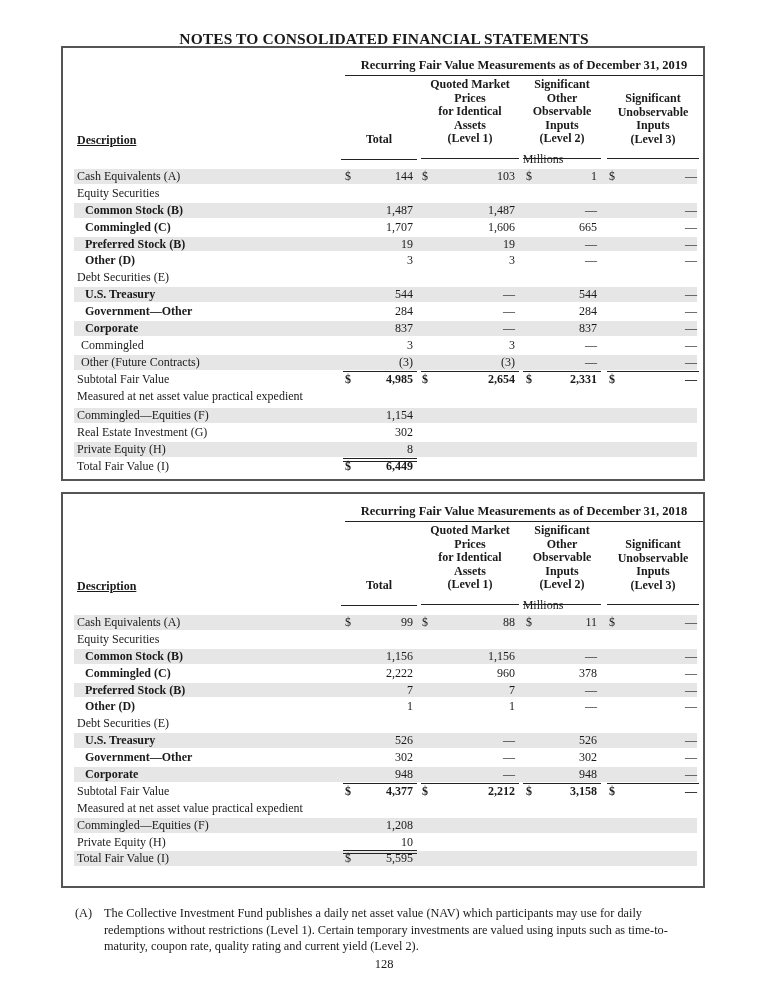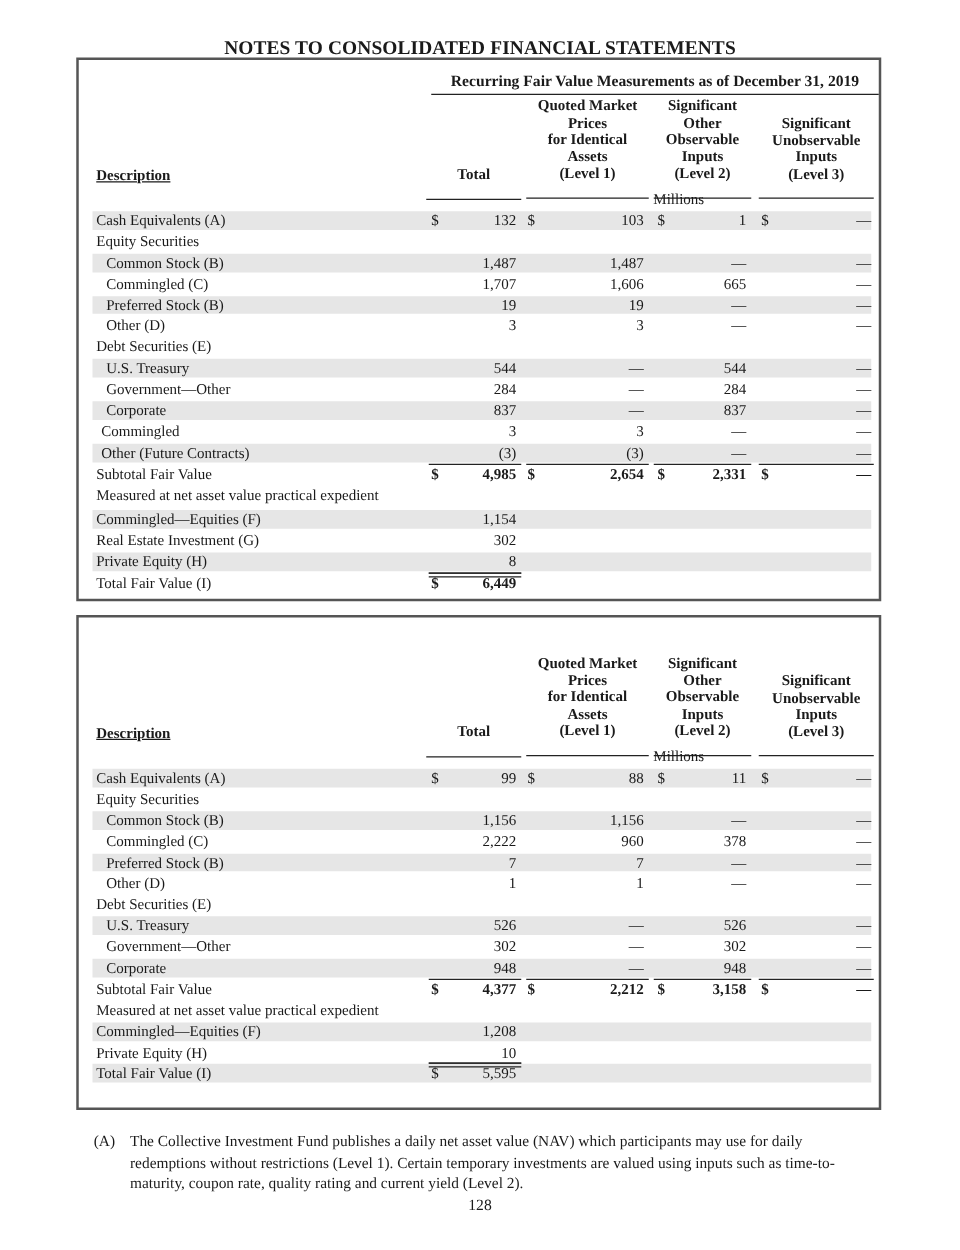--- a/index.html
+++ b/index.html
@@ -39,21 +39,21 @@
 
     .rows { position: absolute; left: 0; top: 120px; width: 640px; }
     .row {
       position: relative; height: 16.9px; font-size: 12px; line-height: 16.9px;
     }
     .row.shaded::before {
       content: ""; position: absolute; left: 11px; right: 6px; top: 1px; bottom: 1px; background: #e6e6e6;
     }
     .row > span { position: absolute; top: 0; white-space: nowrap; }
     .row .label { left: 14px; }
-    .row .label.ind1 { left: 22px; }
+    .row .label.ind1 { left: 22px; font-weight: bold; }
     .row .label.ind2 { left: 18px; }
     .row .dol { width: 10px; }
     .row .num { text-align: right; }
     .row.bold .num, .row.bold .dol { font-weight: bold; }
     .d0 { left: 282px; } .n0 { left: 300px; width: 50px; }
     .d1 { left: 359px; } .n1 { left: 380px; width: 72px; }
     .d2 { left: 463px; } .n2 { left: 480px; width: 54px; }
     .d3 { left: 546px; } .n3 { left: 570px; width: 64px; }
     .row.gap { margin-top: 3px; }
     .tl { position:absolute; top:-1px; height:0; border-top:1.5px solid #222; }
@@ -99,21 +99,21 @@
       <span class="uline">(Level 3)</span>
     </div>
     <div class="millions">Millions</div>
   </div>
 
   <div class="rows">
 
     <div class="row shaded">
       <span class="label">Cash Equivalents (A)</span>
       <span class="dol d0">$</span>
-      <span class="num n0">132</span>
+      <span class="num n0">144</span>
       <span class="dol d1">$</span>
       <span class="num n1">103</span>
       <span class="dol d2">$</span>
       <span class="num n2">1</span>
       <span class="dol d3">$</span>
       <span class="num n3">—</span>
     </div>
 
     <div class="row">
       <span class="label">Equity Securities</span>
@@ -235,20 +235,21 @@
       <span class="bl2" style="left:280px;width:74px;"></span>
       <span class="label" style="font-weight:normal;">Total Fair Value (I)</span>
       <span class="dol d0">$</span>
       <span class="num n0">6,449</span>
     </div>
   </div>
 </div>
 
 <div class="box y2018">
   <div class="hdr">
+    <div class="main-title">Recurring Fair Value Measurements as of December 31, 2018</div>
     <div class="desc">Description</div>
     <div class="col" style="left:278px;width:76px;top:85px;">
       <span class="uline">Total</span>
     </div>
     <div class="col" style="left:358px;width:98px;top:30px;">
       <div>Quoted Market</div>
       <div>Prices</div>
       <div>for Identical</div>
       <div>Assets</div>
       <span class="uline">(Level 1)</span>

